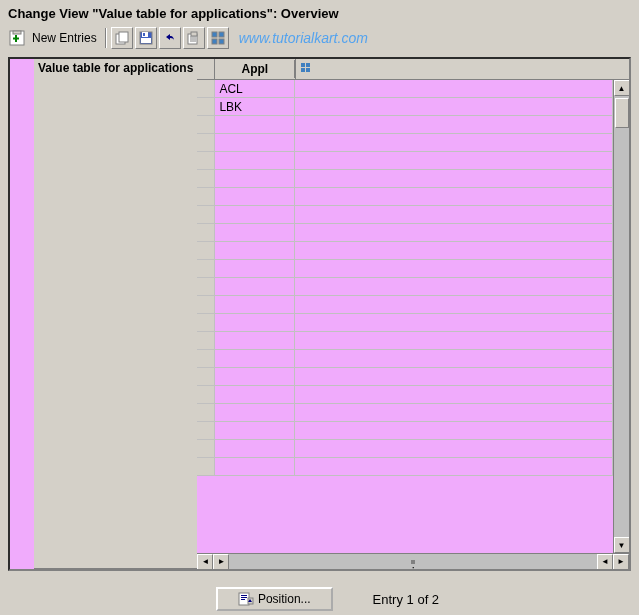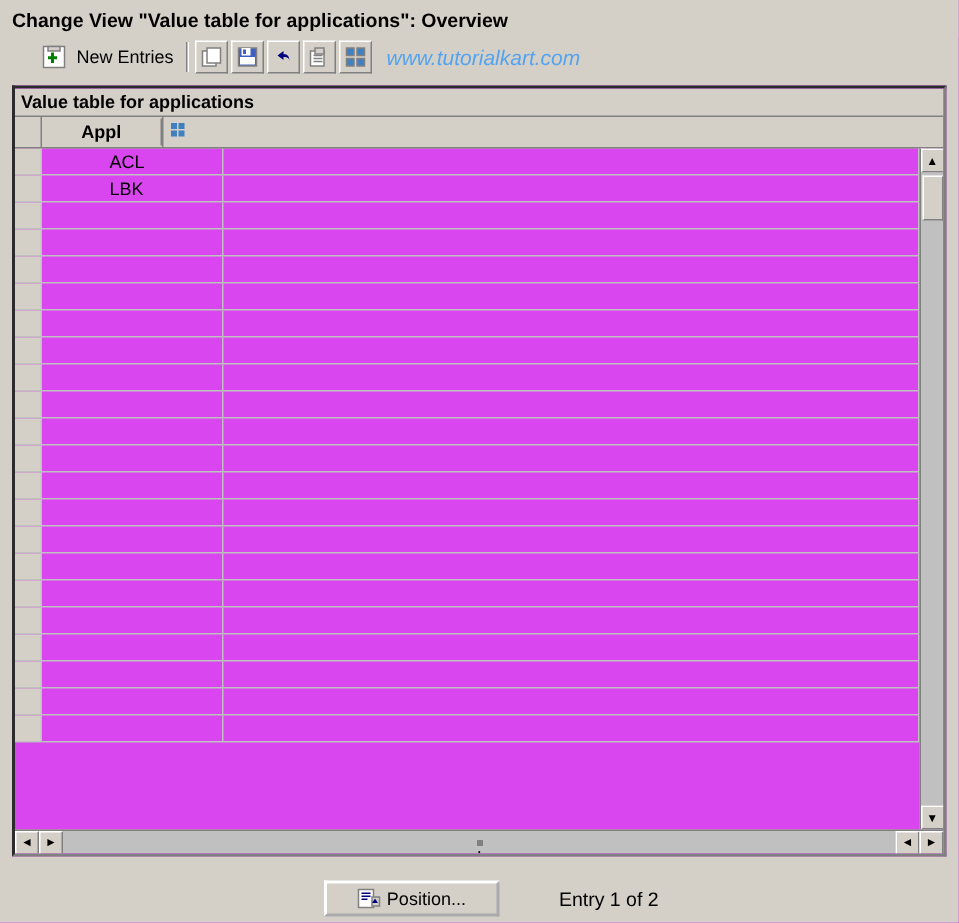--- a/index.html
+++ b/index.html
@@ -24,21 +24,21 @@
       background: #d4d0c8;
       padding: 6px 8px 4px 8px;
       font-size: 13px;
       font-weight: bold;
       color: #000;
     }
 
     .toolbar {
       display: flex;
       align-items: center;
-      padding: 2px 8px 4px 23px;
+      padding: 2px 8px 4px 4px;
       gap: 2px;
     }
 
     .toolbar-btn {
       width: 22px;
       height: 22px;
       background: #d4d0c8;
       border: 1px solid #808080;
       border-top-color: #fff;
       border-left-color: #fff;
@@ -81,24 +81,25 @@
     .content-area {
       flex: 1;
       padding: 4px 8px 8px 8px;
       display: flex;
       flex-direction: column;
     }
 
     .table-container {
       flex: 1;
       border: 2px inset #808080;
-      background: #d946ef;
-      display: flex;
-      flex-direction: column;
+      background: #f0abfc;
+      display: flex;
+      flex-direction: row;
       overflow: hidden;
+      padding-left: 24px;
     }
 
     .table-title {
       background: #d4d0c8;
       padding: 2px 4px;
       font-size: 12px;
       font-weight: bold;
       color: #000;
       border-bottom: 1px solid #808080;
     }
@@ -188,21 +189,20 @@
 
     .row-cell {
       padding: 1px 4px;
       font-size: 12px;
       border-right: 1px solid #c0c0c0;
       height: 100%;
       display: flex;
       align-items: center;
       overflow: hidden;
       white-space: nowrap;
-      margin-left: 41px;
     }
 
     .cell-appl {
       width: 80px;
       min-width: 80px;
     }
 
     .cell-url {
       flex: 1;
     }

